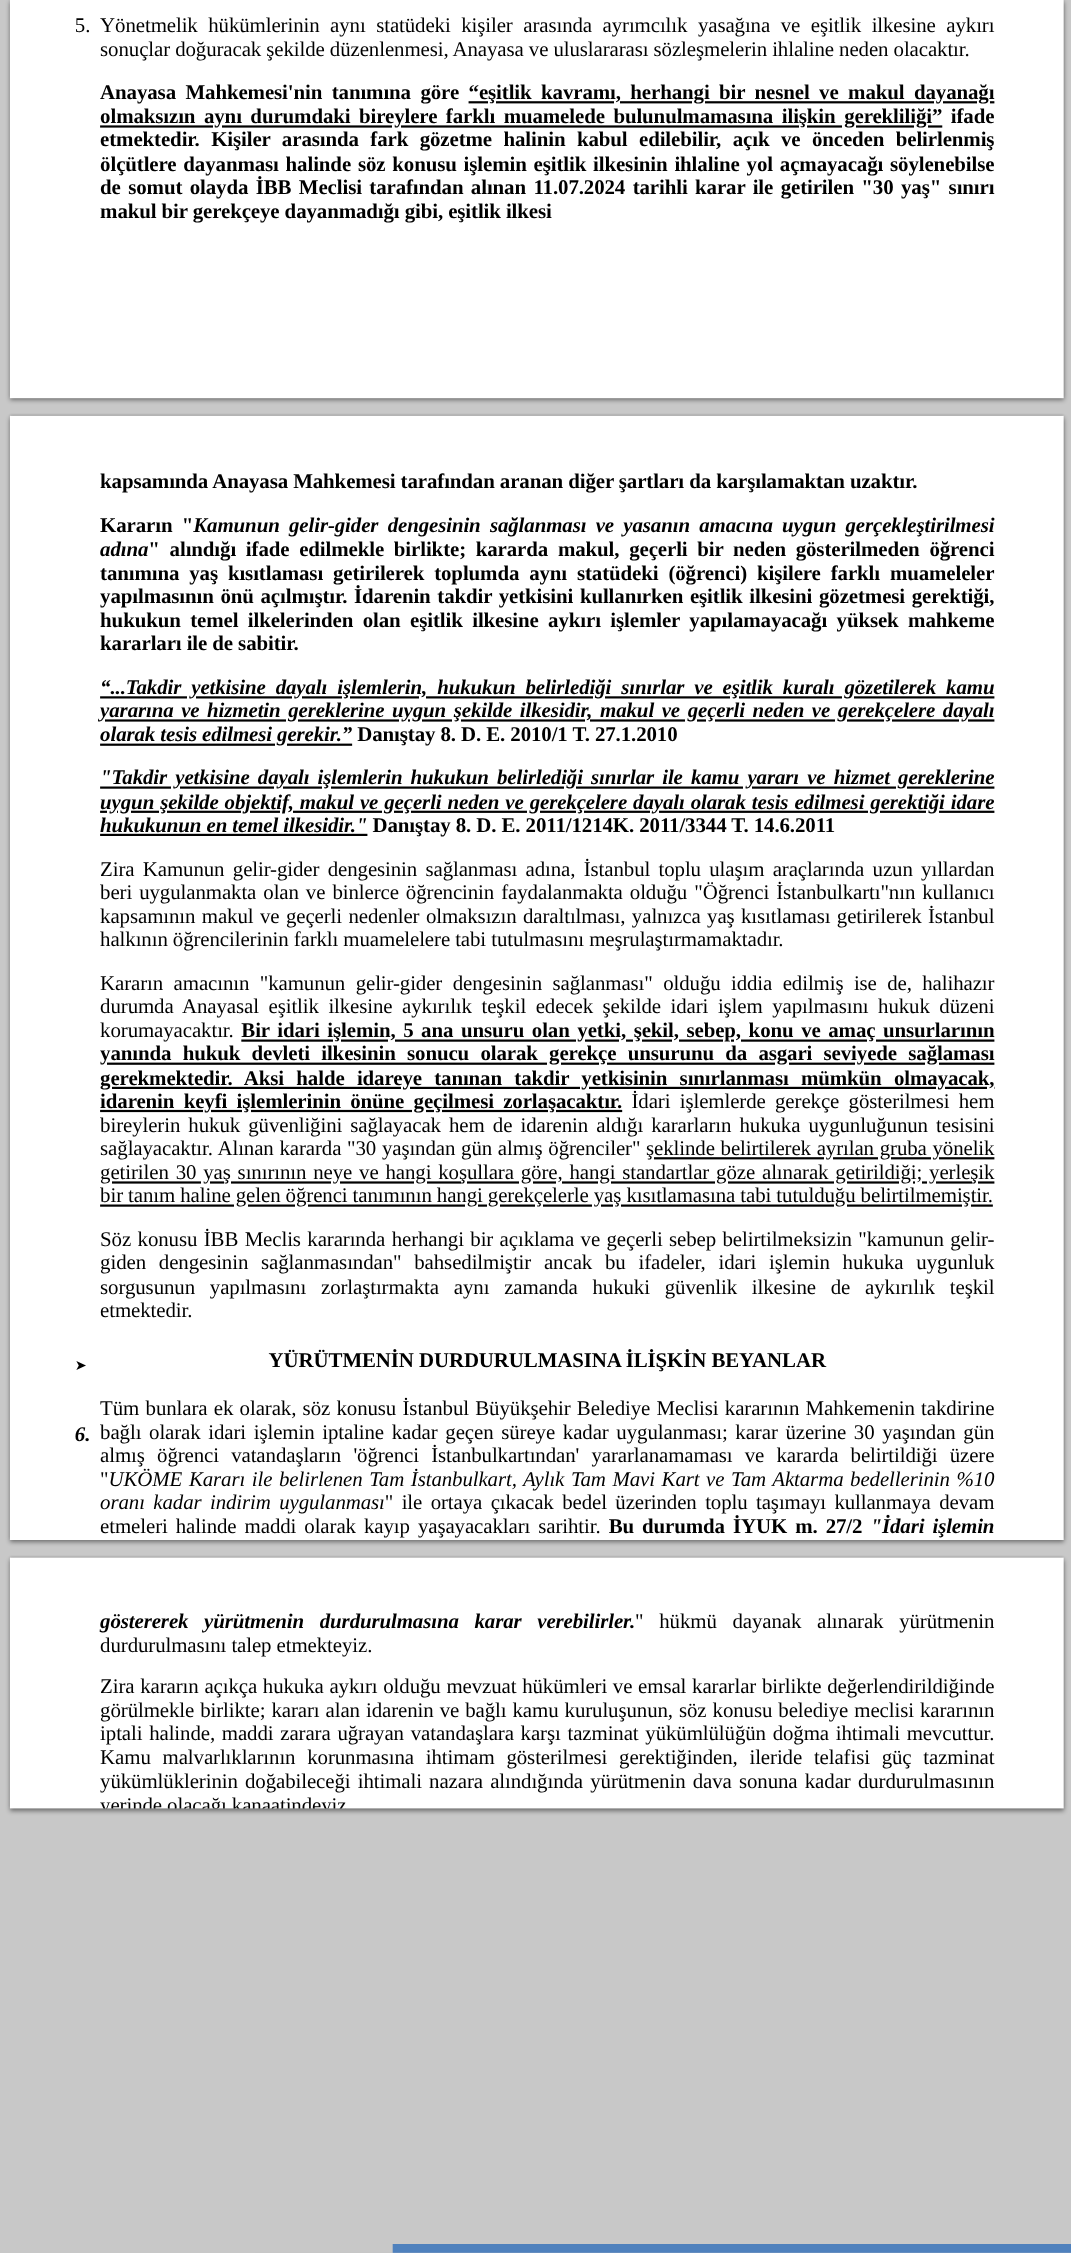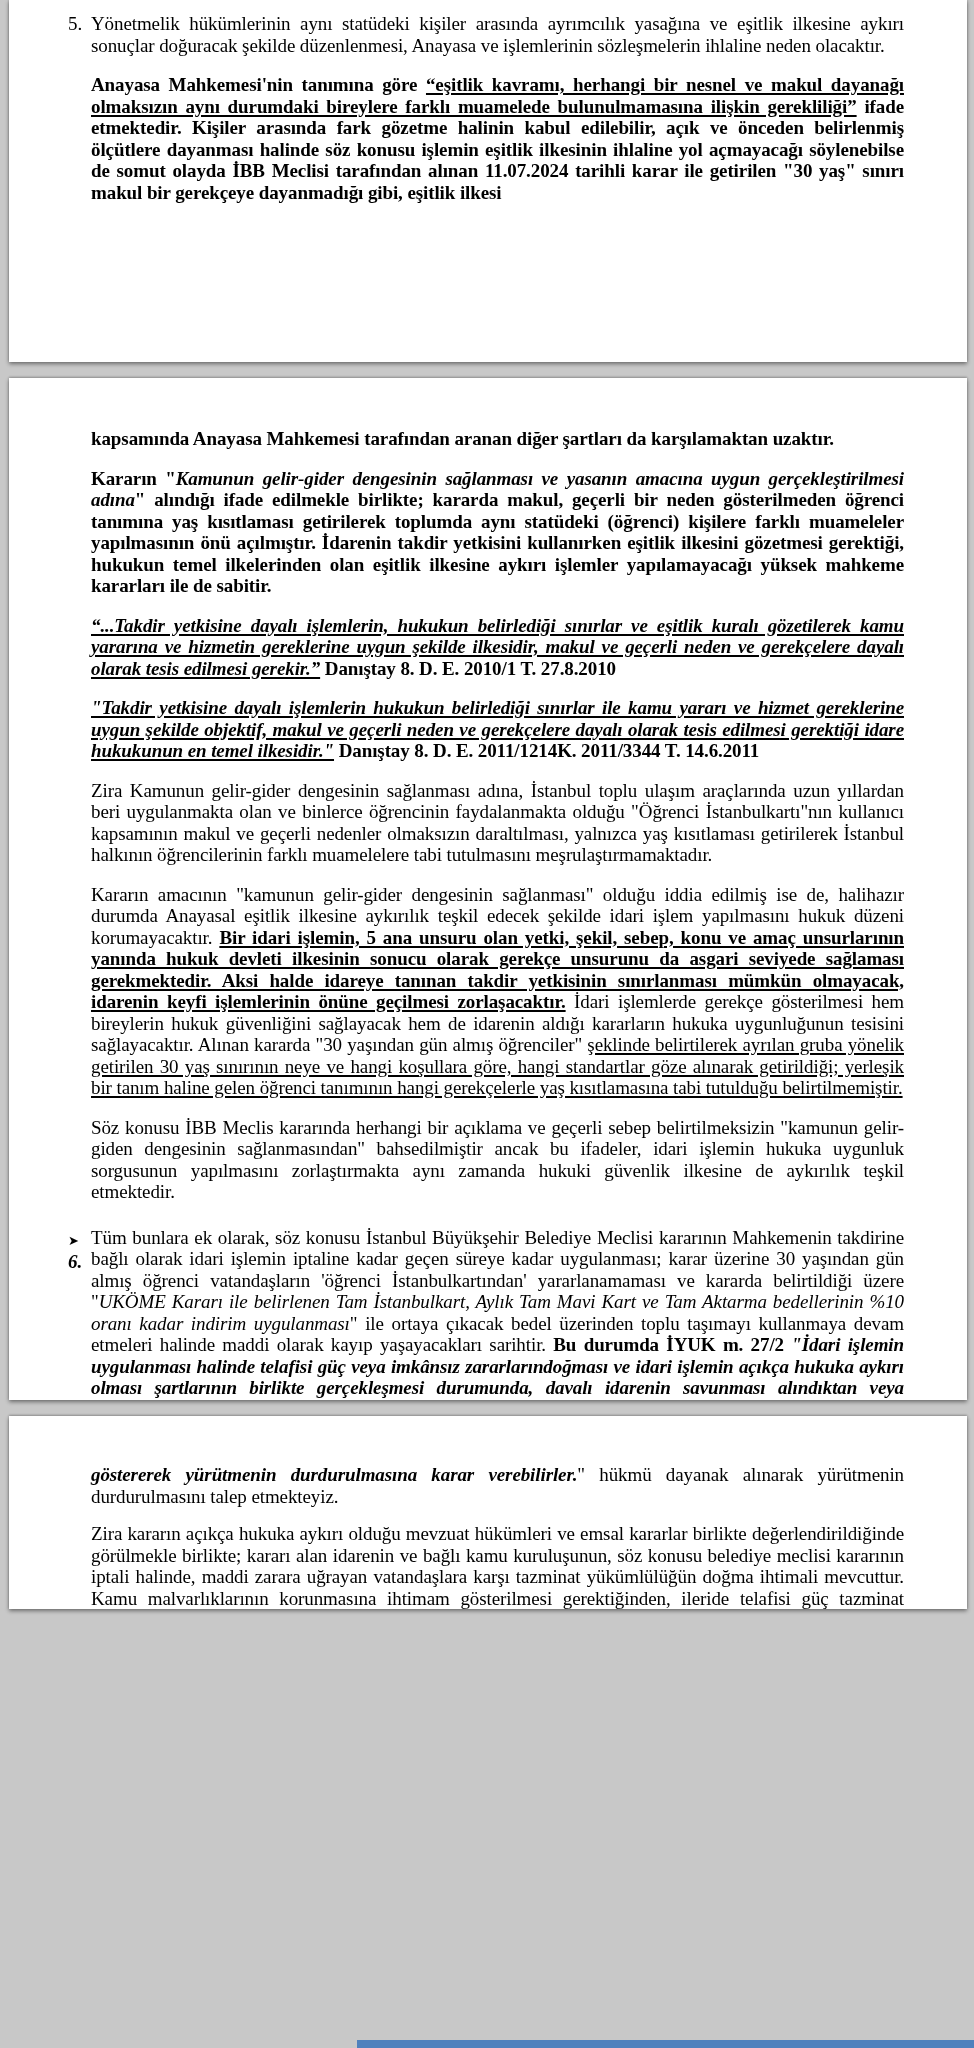--- a/index.html
+++ b/index.html
@@ -11,21 +11,21 @@
   }
   .page{
     position:relative;background:#fff;
     margin:0 7px 0 9px;
     box-shadow:0 2px 4px rgba(0,0,0,.45), 0 -1px 2px rgba(0,0,0,.25);
     overflow:hidden;
   }
   .page-gap{height:16px;}
   #page-1{height:362px;}
   #page-2{height:1022px;}
-  #page-3{height:193px;}
+  #page-3{height:228px;}
   .content{
     padding:0 63px 0 82px;
     font-size:19px;line-height:21.5px;letter-spacing:-0.1px;
   }
   #page-1 .content{padding-top:13px;}
   #page-2 .content{padding-top:50px;}
   #page-3 .content{padding-top:48px;}
   .para{text-align:justify;margin:0 0 18px;position:relative;}
   #page-3 .para{margin-bottom:16px;}
   .num{position:absolute;left:-23px;top:0;}
@@ -41,35 +41,35 @@
   }
   #bottom-strip{
     position:absolute;bottom:0;left:357px;right:0;height:8px;
   }
 </style>
 </head>
 <body style="background: rgb(200, 200, 200);">
 
 <div id="page-1" class="page">
   <div class="content">
-      <div class="para"><span class="num">5.</span><span>Yönetmelik hükümlerinin aynı statüdeki kişiler arasında ayrımcılık yasağına ve eşitlik ilkesine aykırı sonuçlar doğuracak şekilde düzenlenmesi, Anayasa ve işlemlerinin sözleşmelerin ihlaline neden olacaktır.</span></div>
+      <div class="para"><span class="num">5.</span><span>Yönetmelik hükümlerinin aynı statüdeki kişiler arasında ayrımcılık yasağına ve eşitlik ilkesine aykırı sonuçlar doğuracak şekilde düzenlenmesi, Anayasa ve uluslararası sözleşmelerin ihlaline neden olacaktır.</span></div>
       <div class="para"><span class="s-b">Anayasa Mahkemesi'nin tanımına göre </span><span class="s-b s-u">“eşitlik kavramı, herhangi bir nesnel ve makul dayanağı olmaksızın aynı durumdaki bireylere farklı muamelede bulunulmamasına ilişkin gerekliliği”</span><span class="s-b"> ifade etmektedir. Kişiler arasında fark gözetme halinin kabul edilebilir, açık ve önceden belirlenmiş ölçütlere dayanması halinde söz konusu işlemin eşitlik ilkesinin ihlaline yol açmayacağı söylenebilse de somut olayda İBB Meclisi tarafından alınan 11.07.2024 tarihli karar ile getirilen "30 yaş" sınırı makul bir gerekçeye dayanmadığı gibi, eşitlik ilkesi</span></div>
     </div>
 </div>
 <div class="page-gap"></div>
 <div id="page-2" class="page">
   <div class="content">
       <div class="para"><span class="s-b">kapsamında Anayasa Mahkemesi tarafından aranan diğer şartları da karşılamaktan uzaktır.</span></div>
       <div class="para"><span class="s-b">Kararın "</span><span class="s-b s-i">Kamunun gelir-gider dengesinin sağlanması ve yasanın amacına uygun gerçekleştirilmesi adına</span><span class="s-b">" alındığı ifade edilmekle birlikte; kararda makul, geçerli bir neden gösterilmeden öğrenci tanımına yaş kısıtlaması getirilerek toplumda aynı statüdeki (öğrenci) kişilere farklı muameleler yapılmasının önü açılmıştır. İdarenin takdir yetkisini kullanırken eşitlik ilkesini gözetmesi gerektiği, hukukun temel ilkelerinden olan eşitlik ilkesine aykırı işlemler yapılamayacağı yüksek mahkeme kararları ile de sabitir.</span></div>
-      <div class="para"><span class="s-b s-i s-u">“...Takdir yetkisine dayalı işlemlerin, hukukun belirlediği sınırlar ve eşitlik kuralı gözetilerek kamu yararına ve hizmetin gereklerine uygun şekilde ilkesidir, makul ve geçerli neden ve gerekçelere dayalı olarak tesis edilmesi gerekir.”</span><span class="s-b"> Danıştay 8. D.  E. 2010/1 T. 27.8.2010</span></div>
+      <div class="para"><span class="s-b s-i s-u">“...Takdir yetkisine dayalı işlemlerin, hukukun belirlediği sınırlar ve eşitlik kuralı gözetilerek kamu yararına ve hizmetin gereklerine uygun şekilde ilkesidir, makul ve geçerli neden ve gerekçelere dayalı olarak tesis edilmesi gerekir.”</span><span class="s-b"> Danıştay 8. D.  E. 2010/1 T. 27.1.2010</span></div>
       <div class="para"><span class="s-b s-i s-u">"Takdir yetkisine dayalı işlemlerin hukukun belirlediği sınırlar ile kamu yararı ve hizmet gereklerine uygun şekilde objektif, makul ve geçerli neden ve gerekçelere dayalı olarak tesis edilmesi gerektiği idare hukukunun en temel ilkesidir."</span><span class="s-b"> Danıştay 8. D. E. 2011/1214K. 2011/3344 T. 14.6.2011</span></div>
       <div class="para"><span>Zira Kamunun gelir-gider dengesinin sağlanması adına, İstanbul toplu ulaşım araçlarında uzun yıllardan beri uygulanmakta olan ve binlerce öğrencinin faydalanmakta olduğu "Öğrenci İstanbulkartı"nın kullanıcı kapsamının makul ve geçerli nedenler olmaksızın daraltılması, yalnızca yaş kısıtlaması getirilerek İstanbul halkının öğrencilerinin farklı muamelelere tabi tutulmasını meşrulaştırmamaktadır.</span></div>
       <div class="para"><span>Kararın amacının "kamunun gelir-gider dengesinin sağlanması" olduğu iddia edilmiş ise de, halihazır durumda Anayasal eşitlik ilkesine aykırılık teşkil edecek şekilde idari işlem yapılmasını hukuk düzeni korumayacaktır. </span><span class="s-b s-u">Bir idari işlemin, 5 ana unsuru olan yetki, şekil, sebep, konu ve amaç unsurlarının yanında hukuk devleti ilkesinin sonucu olarak gerekçe unsurunu da asgari seviyede sağlaması gerekmektedir. Aksi halde idareye tanınan takdir yetkisinin sınırlanması mümkün olmayacak, idarenin keyfi işlemlerinin önüne geçilmesi zorlaşacaktır.</span><span> İdari işlemlerde gerekçe gösterilmesi hem bireylerin hukuk güvenliğini sağlayacak hem de idarenin aldığı kararların hukuka uygunluğunun tesisini sağlayacaktır. Alınan kararda "30 yaşından gün almış öğrenciler" </span><span class="s-u">şeklinde belirtilerek ayrılan gruba yönelik getirilen 30 yaş sınırının neye ve hangi koşullara göre, hangi standartlar göze alınarak getirildiği; yerleşik bir tanım haline gelen öğrenci tanımının hangi gerekçelerle yaş kısıtlamasına tabi tutulduğu belirtilmemiştir.</span></div>
       <div class="para"><span>Söz konusu İBB Meclis kararında herhangi bir açıklama ve geçerli sebep belirtilmeksizin "kamunun gelir-giden dengesinin sağlanmasından" bahsedilmiştir ancak bu ifadeler, idari işlemin hukuka uygunluk sorgusunun yapılmasını zorlaştırmakta aynı zamanda hukuki güvenlik ilkesine de aykırılık teşkil etmektedir.</span></div>
-      <div class="heading"><span class="arrow">➤</span></div>
+      <div class="heading"><span class="arrow">➤</span><span>YÜRÜTMENİN DURDURULMASINA İLİŞKİN BEYANLAR</span></div>
       <div class="para"><span class="num s-i s-b">6.</span><span>Tüm bunlara ek olarak, söz konusu İstanbul Büyükşehir Belediye Meclisi kararının Mahkemenin takdirine bağlı olarak idari işlemin iptaline kadar geçen süreye kadar uygulanması; karar üzerine 30 yaşından gün almış öğrenci vatandaşların 'öğrenci İstanbulkartından' yararlanamaması ve kararda belirtildiği üzere "</span><span class="s-i">UKÖME Kararı ile belirlenen Tam İstanbulkart, Aylık Tam Mavi Kart ve Tam Aktarma bedellerinin %10 oranı kadar indirim uygulanması</span><span>" ile ortaya çıkacak bedel üzerinden toplu taşımayı kullanmaya devam etmeleri halinde maddi olarak kayıp yaşayacakları sarihtir. </span><span class="s-b">Bu durumda İYUK m. 27/2 </span><span class="s-b s-i">"İdari işlemin uygulanması halinde telafisi güç veya imkânsız zararlarındoğması ve idari işlemin açıkça hukuka aykırı olması şartlarının birlikte gerçekleşmesi durumunda, davalı idarenin savunması alındıktan veya savunma süresi geçtikten sonra gerekçe</span></div>
     </div>
 </div>
 <div class="page-gap"></div>
 <div id="page-3" class="page">
   <div class="content">
       <div class="para"><span class="s-b s-i">göstererek yürütmenin durdurulmasına karar verebilirler.</span><span>" hükmü dayanak alınarak yürütmenin durdurulmasını talep etmekteyiz.</span></div>
       <div class="para"><span>Zira kararın açıkça hukuka aykırı olduğu mevzuat hükümleri ve emsal kararlar birlikte değerlendirildiğinde görülmekle birlikte; kararı alan idarenin ve bağlı kamu kuruluşunun, söz konusu belediye meclisi kararının iptali halinde, maddi zarara uğrayan vatandaşlara karşı tazminat yükümlülüğün doğma ihtimali mevcuttur. Kamu malvarlıklarının korunmasına ihtimam gösterilmesi gerektiğinden, ileride telafisi güç tazminat yükümlüklerinin doğabileceği ihtimali nazara alındığında yürütmenin dava sonuna kadar durdurulmasının yerinde olacağı kanaatindeyiz.</span></div>
     </div>
 </div>

